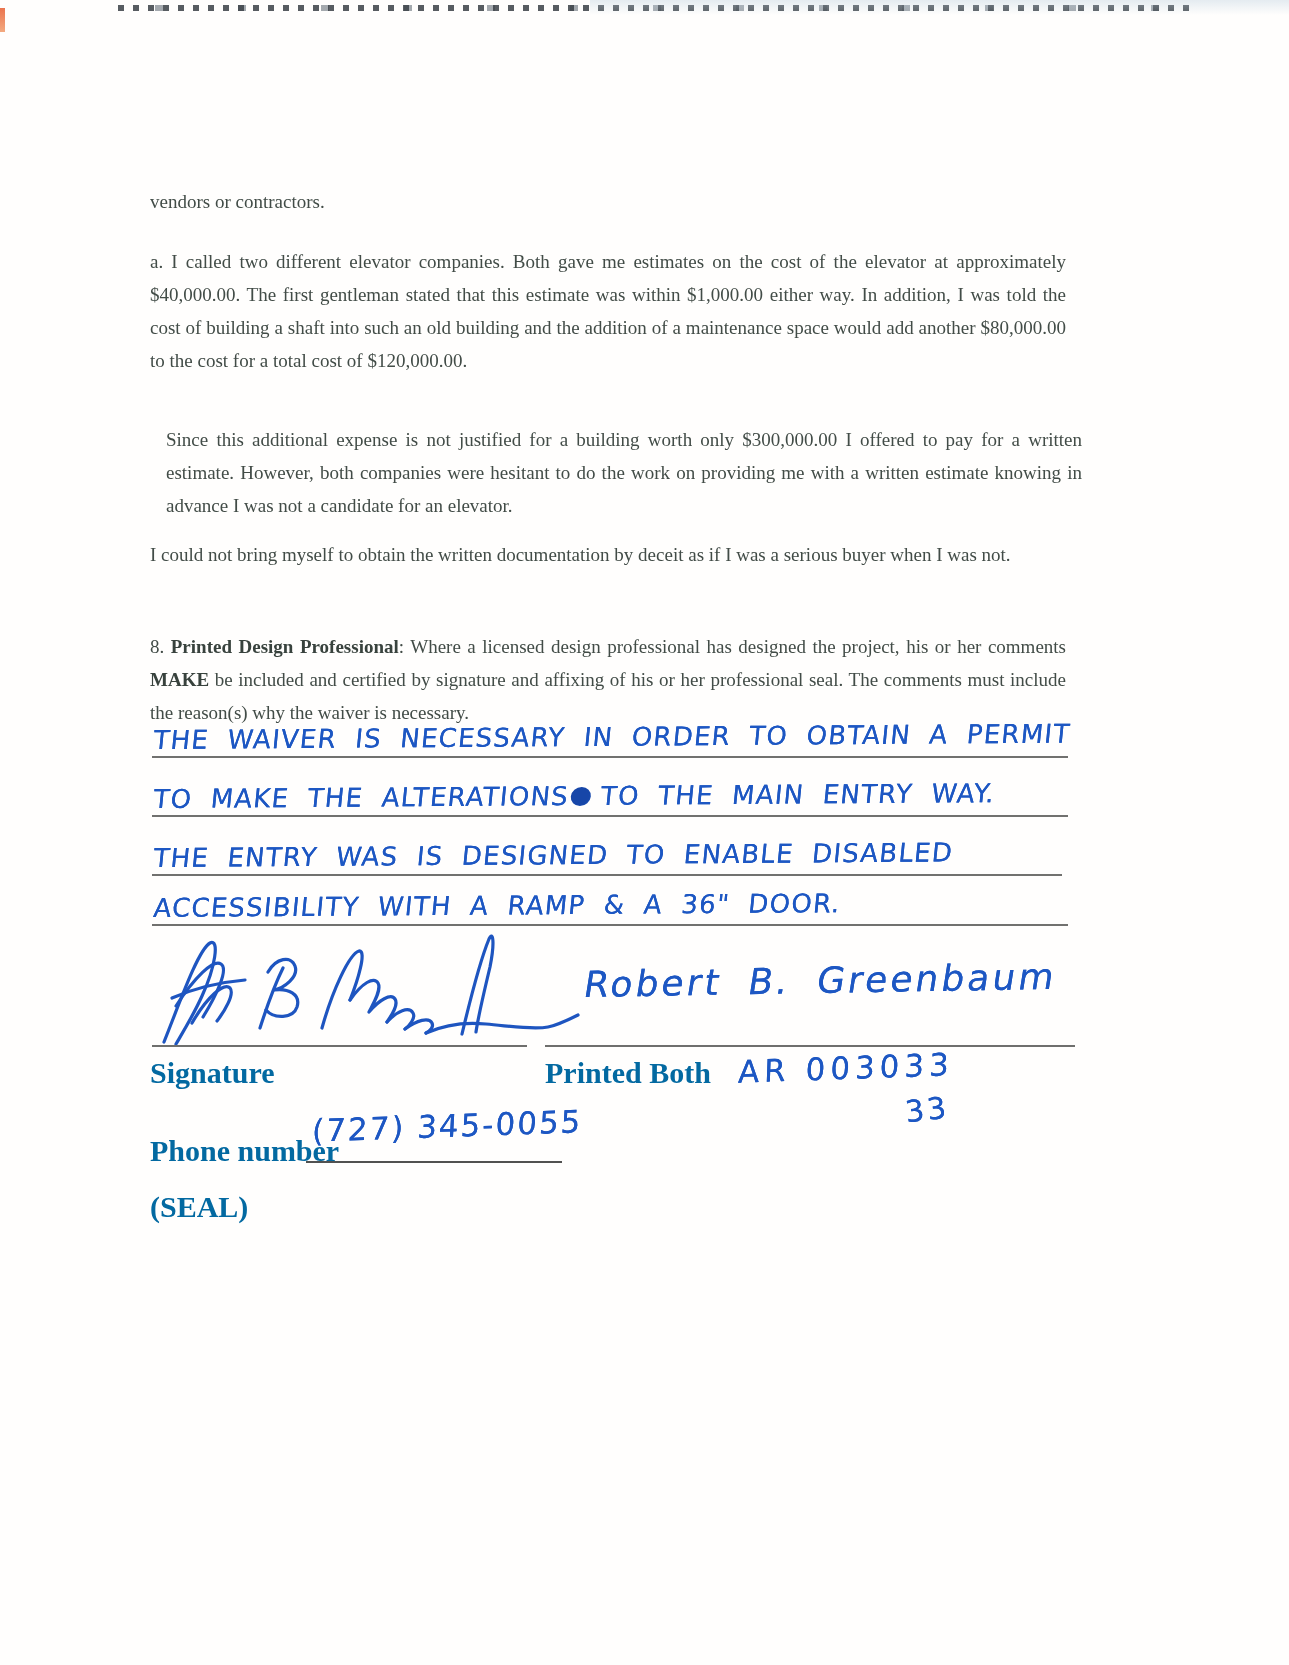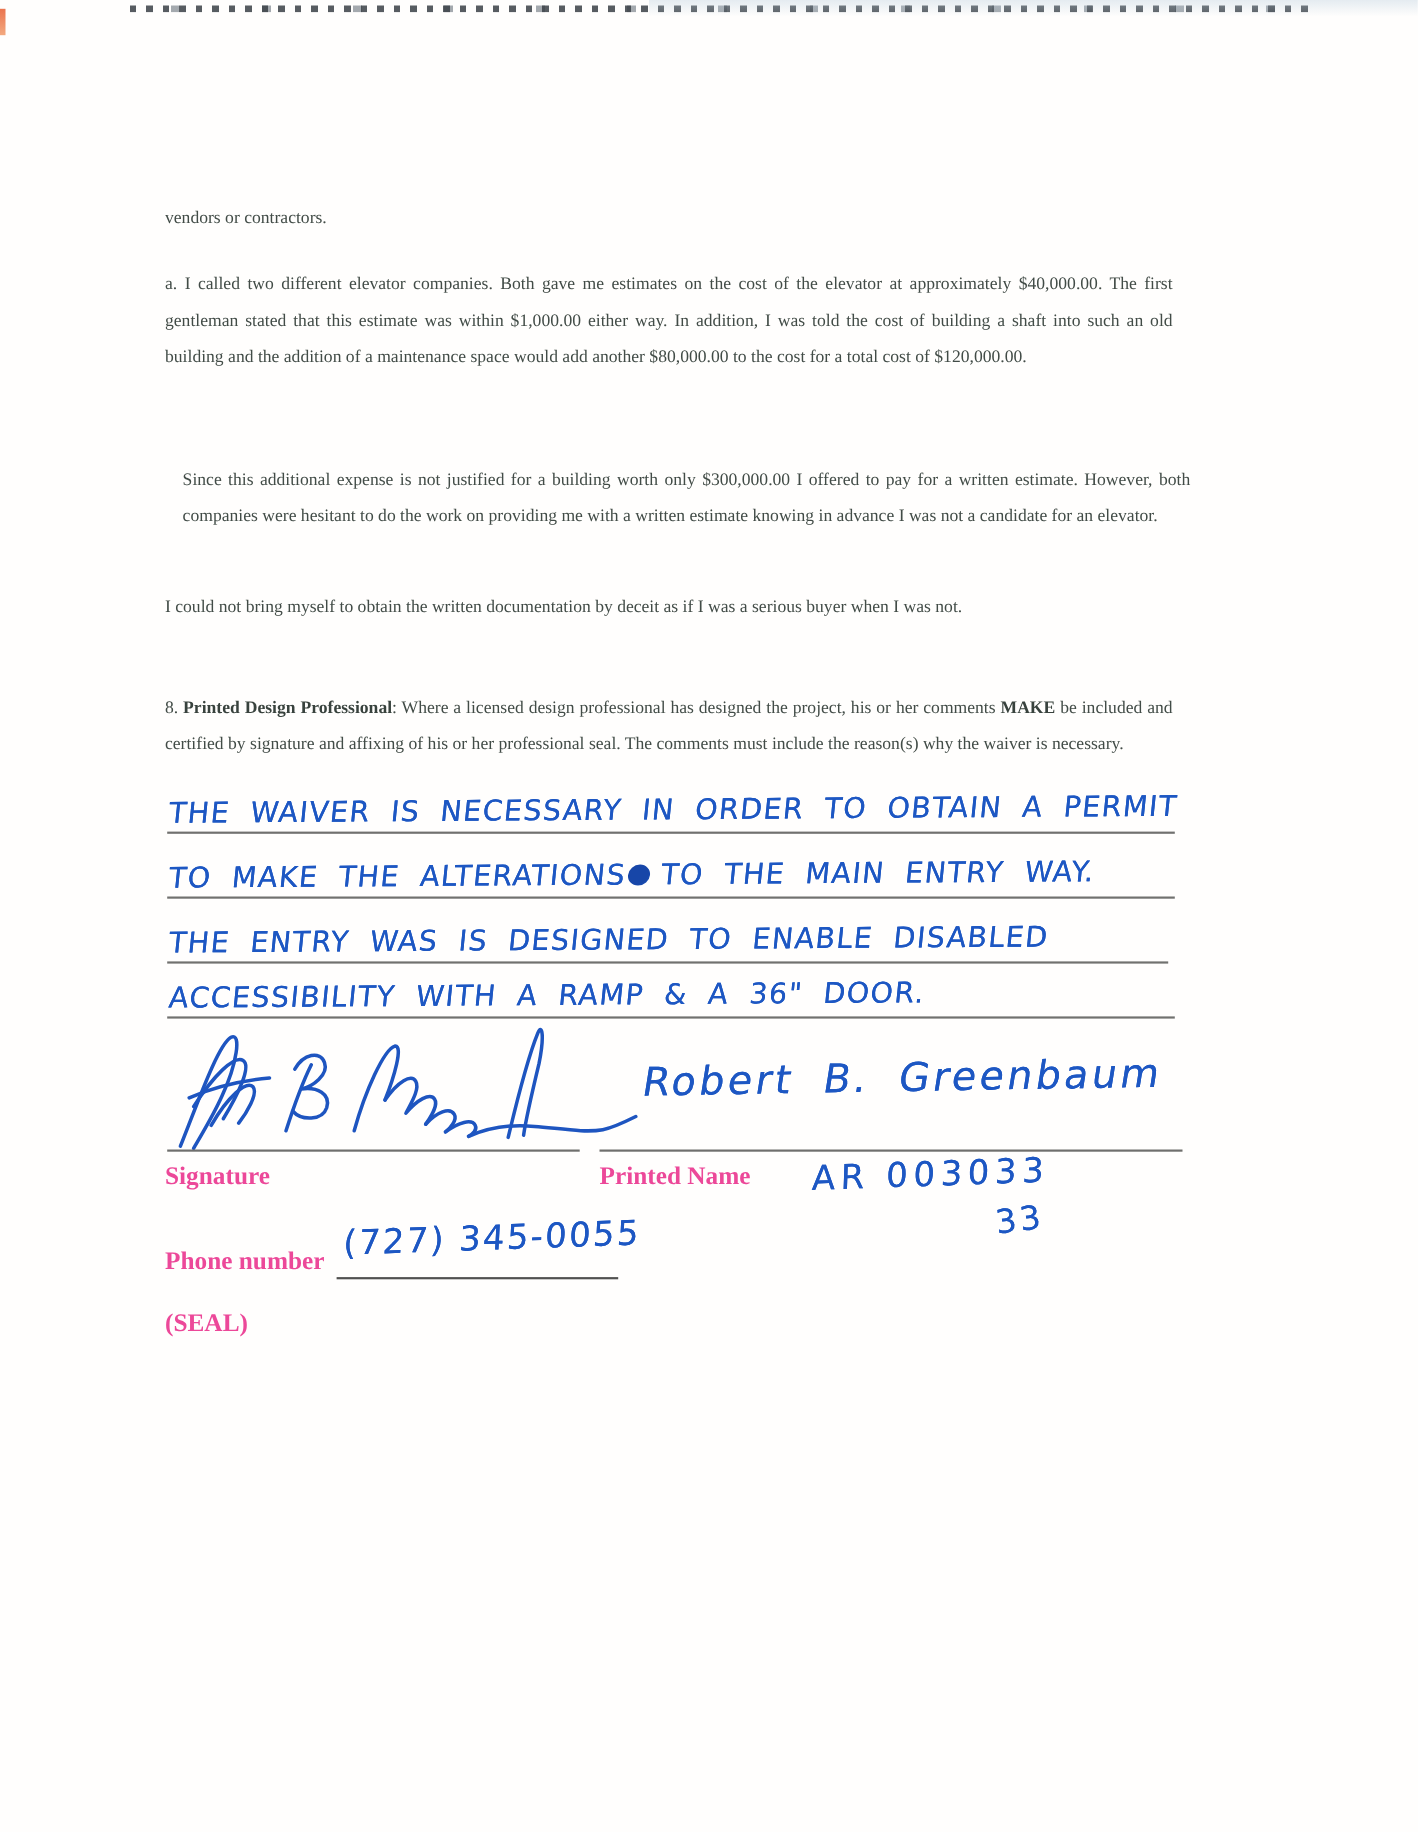--- a/index.html
+++ b/index.html
@@ -23,21 +23,21 @@
     background:linear-gradient(180deg, rgba(185,205,220,.38), rgba(185,205,220,0));
   }
   .red-mark{
     position:absolute;left:0;top:8px;width:5px;height:24px;
     background:linear-gradient(180deg,#e8653b,#f2a072);
     opacity:.9;
   }
   
   .para{
     position:absolute;left:150px;width:916px;
-    font-size:16px;line-height:33px;
+    font-size:19px;line-height:33px;
     text-align:justify;
   }
   .p-intro{top:166px;text-align:left;}
   .p-a{top:226px;}
   .p-since{top:404px;margin-left:16px;}
   .p-deceit{top:519px;}
   .p-ten{top:611px;}
   .b{font-weight:bold;color:#38423d;}
   
   .ink{color:#1d57c3;}
@@ -73,21 +73,21 @@
     font-size:36px;letter-spacing:3px;word-spacing:12px;
     transform:skewX(-10deg) rotate(-1deg);
     white-space:nowrap;
     text-shadow:0 0 .5px #1d57c3;
   }
   .rule{position:absolute;height:2px;background:#6f6f6d;}
   .sig-rule{left:152px;top:1045px;width:375px;}
   .pn-rule{left:545px;top:1045px;width:530px;}
   .phone-rule{left:306px;top:1161px;width:256px;background:#515150;}
   .label{
-    position:absolute;font-weight:bold;font-size:23px;color:#ec4899;
+    position:absolute;font-weight:bold;font-size:30px;color:#0369a1;
     font-family:"Liberation Serif", serif;
   }
   .sig-label{left:150px;top:1056px;}
   .pn-label{left:545px;top:1056px;}
   .phone-label{left:150px;top:1134px;}
   .seal-label{left:150px;top:1190px;}
   .license-hw{
     position:absolute;left:738px;top:1050px;
     font-family:"DejaVu Sans", sans-serif;
     font-size:31px;letter-spacing:5px;
@@ -162,21 +162,21 @@
       <path d="M276 103 C 294 95, 316 92, 336 94 C 360 96, 382 100, 398 97 C 408 95, 418 90, 428 85"></path>
     </g>
   </svg>
 
   <div class="printed-name-hw ink">Robert B. Greenbaum</div>
 
   <div class="rule sig-rule"></div>
   <div class="rule pn-rule"></div>
 
   <div class="label sig-label">Signature</div>
-  <div class="label pn-label">Printed Name</div>
+  <div class="label pn-label">Printed Both</div>
 
   <div class="license-hw ink">AR 003033</div>
   <div class="license-fix-hw ink">33</div>
 
   <div class="label phone-label">Phone number</div>
   <div class="phone-hw ink">(727) 345-0055</div>
   <div class="rule phone-rule"></div>
 
   <div class="label seal-label">(SEAL)</div>
 

